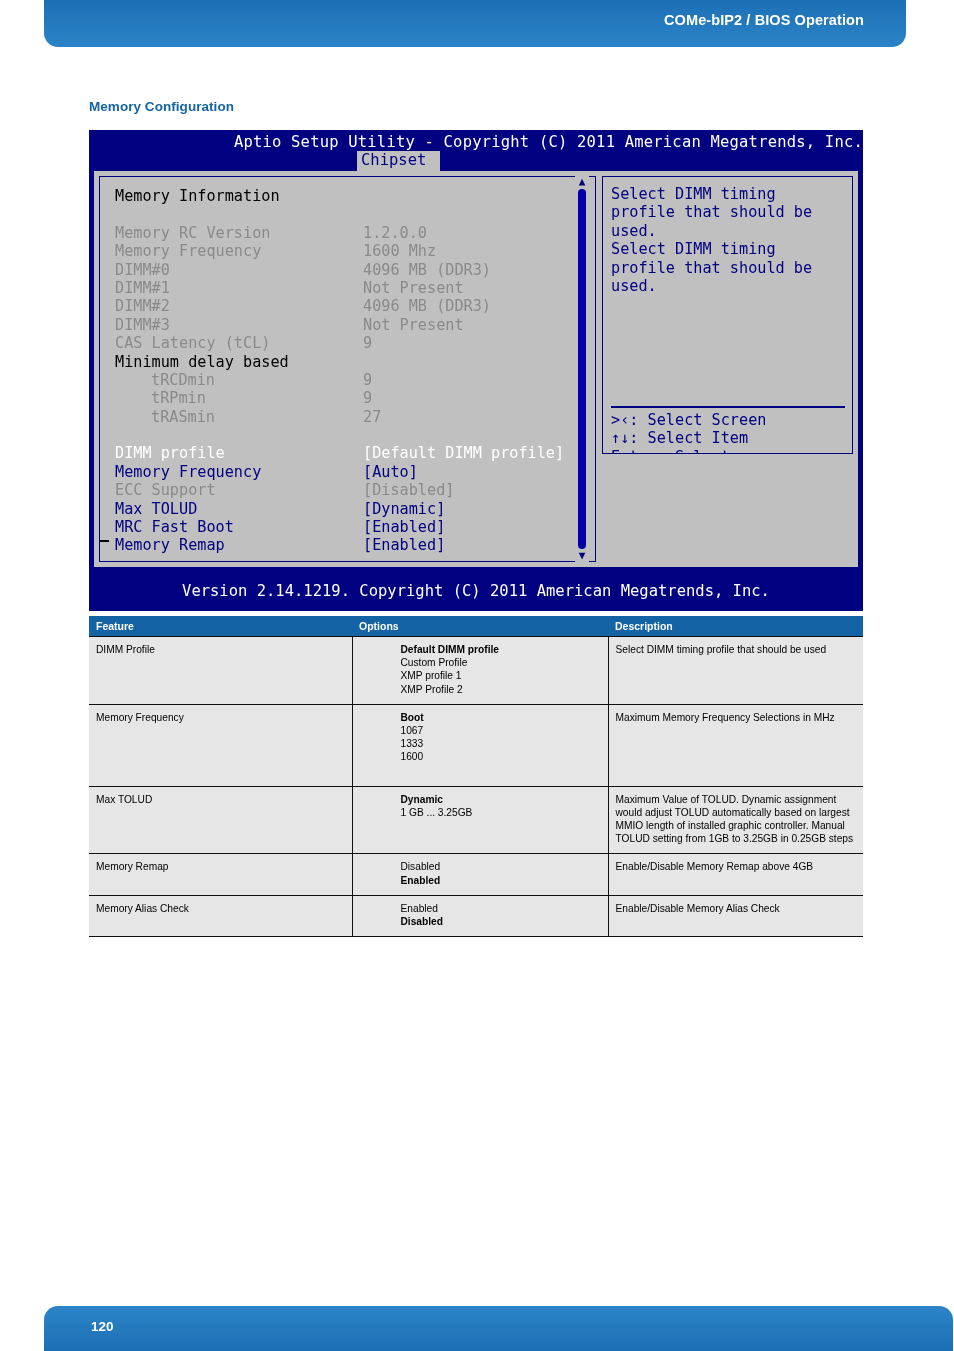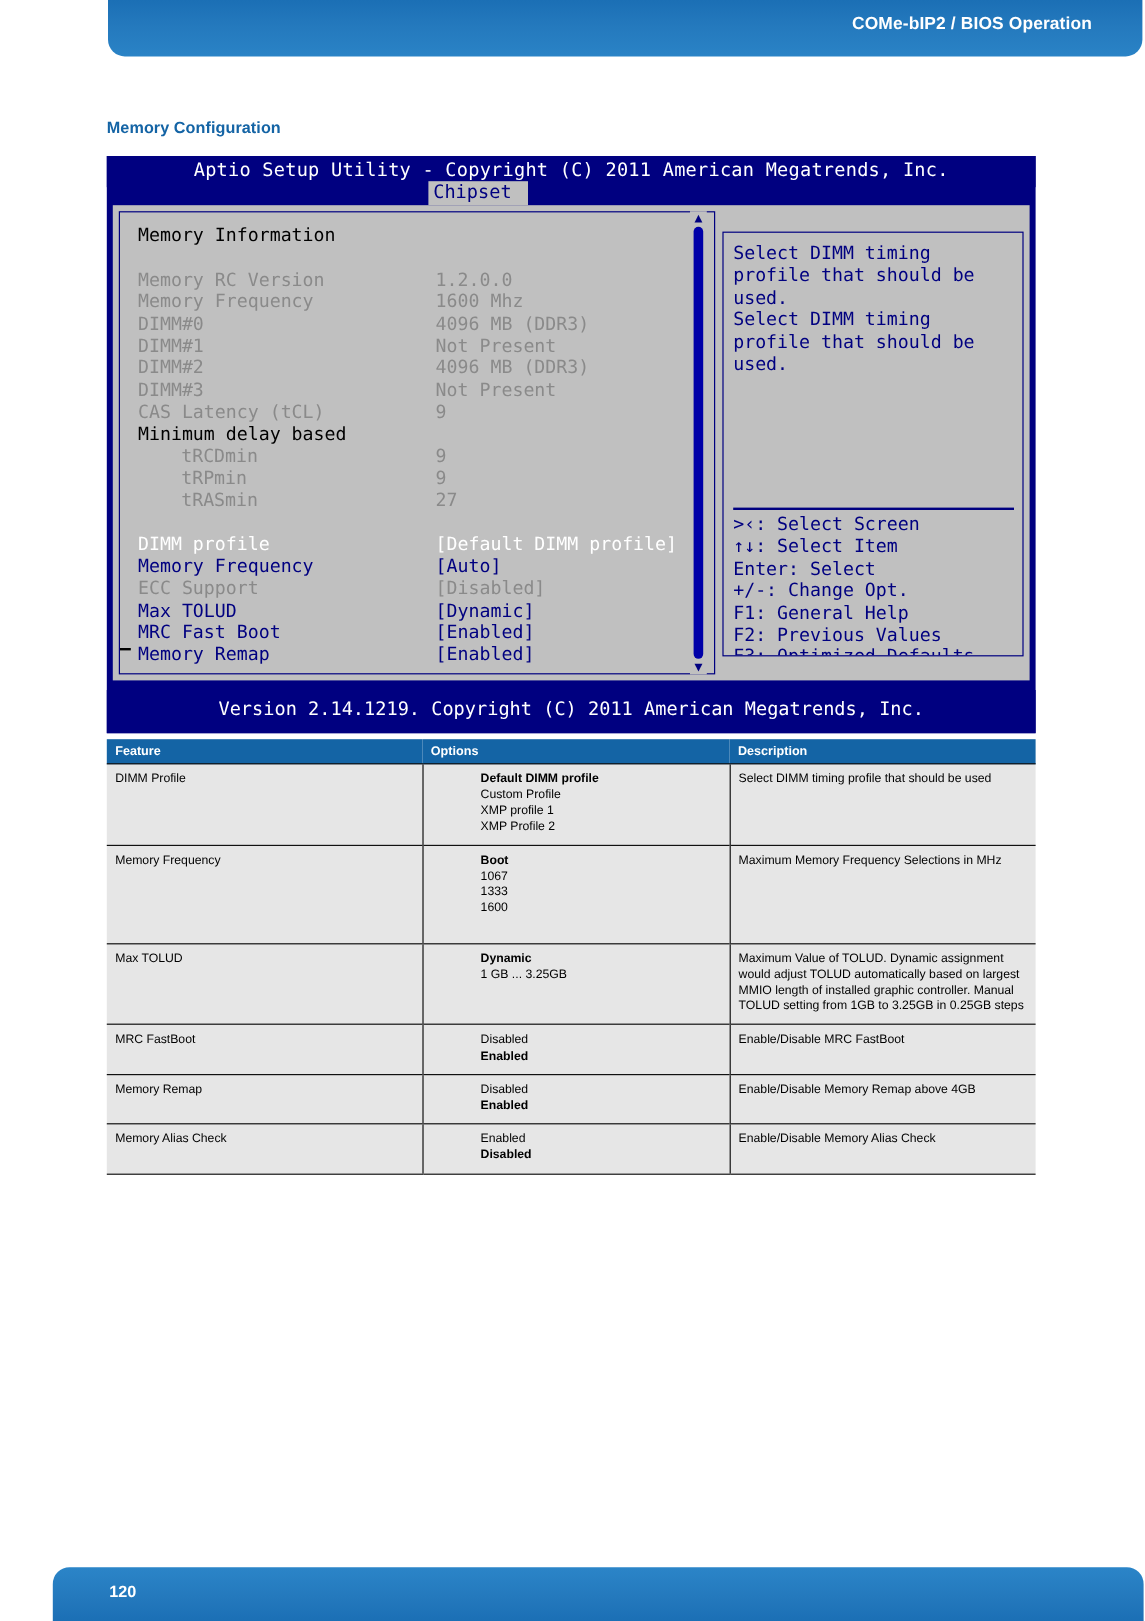--- a/index.html
+++ b/index.html
@@ -19,21 +19,20 @@
   .page-header {
     position: absolute;
     left: 44px;
     top: 0;
     width: 862px;
     height: 47px;
     background: linear-gradient(to bottom, #1b6fb5 0%, #2479bd 45%, #2a83c6 100%);
     border-bottom-left-radius: 14px;
     border-bottom-right-radius: 14px;
     box-sizing: border-box;
-    margin-left: 46px;
   }
   .page-header-title {
     position: absolute;
     right: 42px;
     top: 12px;
     color: #ffffff;
     font-size: 14.5px;
     font-weight: bold;
     letter-spacing: 0.1px;
     white-space: nowrap;
@@ -63,21 +62,21 @@
   }
   .bios-titlebar {
     position: relative;
     height: 26px;
     background: #000080;
   }
   .bios-title-text {
     position: absolute;
     left: 0; right: 0;
     top: 3px;
-    text-align: center;
+    text-align: right;
     color: #ffffff;
     font-size: 15.5px;
     letter-spacing: 0.2px;
     white-space: nowrap;
   }
   .bios-tab {
     position: absolute;
     left: 268px;
     top: 21px;
     background: #c0c0c0;
@@ -103,23 +102,23 @@
     width: 497px;
     height: 386px;
     border: 1px solid #000080;
     background: #c0c0c0;
     box-sizing: border-box;
     overflow: hidden;
   }
   .bios-panel-right {
     position: absolute;
     left: 508px;
-    top: 22px;
+    top: 5px;
     width: 251px;
-    height: 354px;
+    height: 278px;
     border: 1px solid #000080;
     background: #c0c0c0;
     box-sizing: border-box;
     overflow: hidden;
   }
   .bios-scrollbar {
     position: absolute;
     left: 481px;
     top: 5px;
     width: 14px;
@@ -456,28 +455,20 @@
     </tr>
     <tr>
       <td>Max TOLUD</td>
       <td>
         <span class="optline bold">Dynamic</span>
         <span class="optline">1 GB ... 3.25GB</span>
       </td>
       <td>Maximum Value of TOLUD. Dynamic assignment would adjust TOLUD automatically based on largest MMIO length of installed graphic controller. Manual TOLUD setting from 1GB to 3.25GB in 0.25GB steps</td>
     </tr>
     <tr>
-      <td>MRC FastBoot</td>
-      <td>
-        <span class="optline">Disabled</span>
-        <span class="optline bold">Enabled</span>
-      </td>
-      <td>Enable/Disable MRC FastBoot</td>
-    </tr>
-    <tr>
       <td>Memory Remap</td>
       <td>
         <span class="optline">Disabled</span>
         <span class="optline bold">Enabled</span>
       </td>
       <td>Enable/Disable Memory Remap above 4GB</td>
     </tr>
     <tr>
       <td>Memory Alias Check</td>
       <td>

